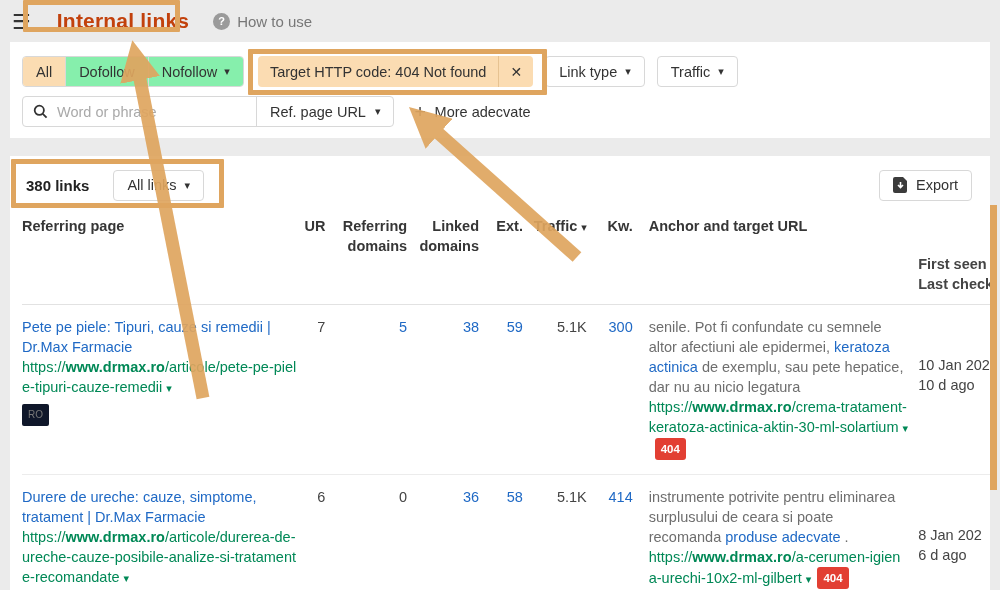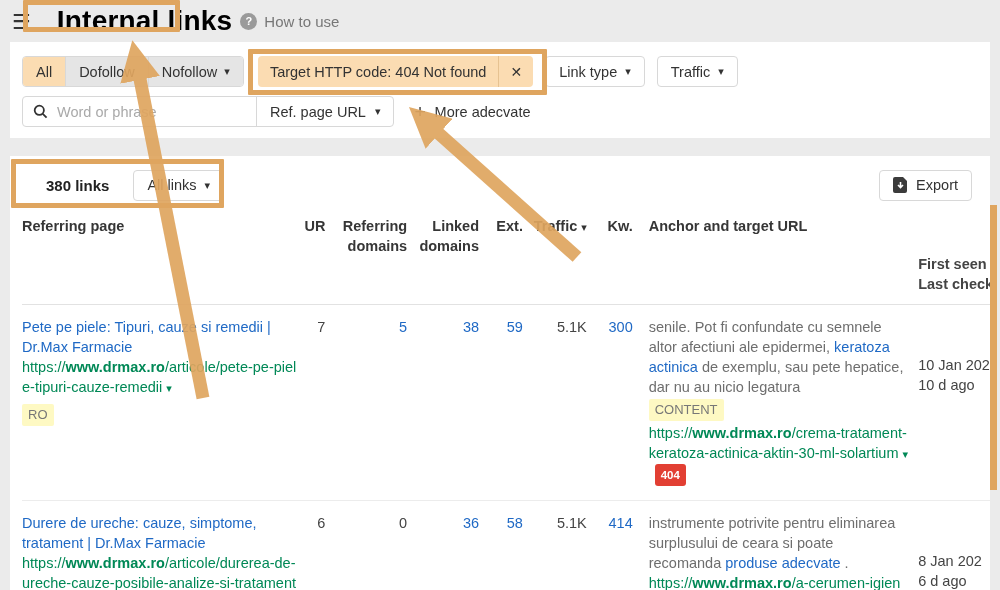--- a/index.html
+++ b/index.html
@@ -6,49 +6,49 @@
   html,body { width:1000px; height:590px; }
   body {
     position:relative; overflow:hidden;
     background:#ebebeb; color:#333;
     font-family:"Liberation Sans","DejaVu Sans",sans-serif;
     font-size:14.5px;
   }
   
   .topbar { position:absolute; top:0; left:0; width:100%; height:42px; display:flex; align-items:center; padding-left:12px; }
   .hamburger { font-size:21px; color:#333; margin-right:18px; line-height:1; cursor:pointer; }
-  .page-title { font-size:28px; font-weight:bold; color:#000000; padding:0 8px; letter-spacing:.2px; }
+  .page-title { font-size:21px; font-weight:bold; color:#c2410c; padding:0 8px; margin-right:16px; letter-spacing:.2px; }
   .help { display:flex; align-items:center; gap:7px; color:#777; font-size:15px; cursor:pointer; }
   .help-q { width:17px; height:17px; border-radius:50%; background:#9a9a9a; color:#fff; font-size:11px; font-weight:bold; display:flex; align-items:center; justify-content:center; }
   
   .card { position:absolute; background:#fff; left:10px; width:980px; }
   .card-filters { top:42px; height:96px; padding:14px 12px; }
   .card-table { top:156px; height:434px; padding:14px 0 0 12px; overflow:hidden; }
   
   .frow { display:flex; align-items:center; gap:12px; }
   .frow + .frow { margin-top:9px; }
   .seg { display:inline-flex; border:1px solid #d8d8d8; border-radius:4px; overflow:hidden; height:31px; background:#fff;text-align:center; }
-  .seg-item { padding:0 13px; display:flex; align-items:center; gap:7px; color:#333; background:#e5e5e5; border-left:1px solid #d8d8d8; cursor:pointer; }
+  .seg-item { padding:0 13px; display:flex; align-items:center; gap:7px; color:#333; background:#86efac; border-left:1px solid #d8d8d8; cursor:pointer; }
   .seg-item:first-child { border-left:none; }
   .seg-item.active { background:#fbdcb2; }
   .chip { display:inline-flex; align-items:center; height:31px; background:#fbdcb2; border-radius:4px; overflow:hidden; margin-left:2px; }
   .chip-label { padding:0 12px; }
   .chip-x { padding:0 11px; height:100%; display:flex; align-items:center; border-left:1px solid #e6c291; font-size:14px; cursor:pointer; }
   .btn { display:inline-flex; align-items:center; gap:8px; height:31px; padding:0 13px; border:1px solid #d8d8d8; border-radius:4px; background:#fff; color:#333; cursor:pointer; }
   .caret { font-size:11px; color:#333; line-height:1; }
   .searchgroup { display:inline-flex; align-items:stretch; height:31px; border:1px solid #d8d8d8; border-radius:4px; overflow:hidden; background:#fff; }
   .search-left { display:flex; align-items:center; gap:9px; padding:0 10px; width:233px; }
   .search-left input { border:none; outline:none; flex:1; min-width:0; font-family:inherit; font-size:14.5px; color:#333; }
   .search-left input::placeholder { color:#a9a9a9; }
   .search-right { display:flex; align-items:center; gap:9px; padding:0 13px; border-left:1px solid #d8d8d8; cursor:pointer; }
   .morefilters { display:flex; align-items:center; gap:9px; margin-left:8px; cursor:pointer; }
   .plus { font-size:19px; line-height:1; color:#333; }
   
   .toolbar { display:flex; align-items:center; height:30px; }
-  .count { font-weight:bold; font-size:15px; margin-left:24px; color:#222; }
+  .count { font-weight:bold; font-size:15px; margin-left:4px; color:#222; }
   .scope-btn { margin-left:24px; }
   .export-btn { margin-left:auto; margin-right:18px; }
   
   .thead { display:flex; margin-top:16px; padding-bottom:10px; border-bottom:1px solid #e2e2e2; font-weight:bold; color:#363636; line-height:20px; }
   .trow { display:flex; padding:12px 0 14px; border-bottom:1px solid #ececec; line-height:20px; }
   .c-ref { width:280px; }
   .c-ur { width:24px; text-align:right; }
   .c-rd { width:82px; text-align:right; }
   .c-ld { width:72px; text-align:right; }
   .c-ext { width:44px; text-align:right; }
@@ -56,21 +56,21 @@
   .c-kw { width:46px; text-align:right; }
   .c-anchor { width:260px; margin-left:16px; }
   .c-first { width:72px; margin-left:10px; overflow:hidden;margin-top:38px; }
   .c-first div { white-space:nowrap; overflow:hidden; color:#444; }
   .num { color:#444; }
   .num-link { color:#1f69c5; cursor:pointer; }
   .blue-link { color:#1f69c5; cursor:pointer; }
   .url { color:#008856; word-break:break-all; cursor:pointer; }
   .url b { font-weight:bold; }
   .url-caret { color:#008856; font-size:11px; }
-  .badge { display:inline-block; background:#fef9c3; color:#777; font-size:13px; padding:1px 6px; border-radius:2px; }
+  .badge { display:inline-block; background:#0f172a; color:#777; font-size:10px; padding:1px 6px; border-radius:2px; }
   .badge-ro { margin-top:6px; }
   .badge-content { margin:2px 0 2px; }
   .byline { color:#909090; font-size:13.5px; margin-top:10px; }
   .anchor-text { color:#6e6e6e; }
   .badge-404 { display:inline-block; background:#e23f33; color:#fff; font-size:11.5px; font-weight:bold; padding:1px 6px; border-radius:3px; margin-left:6px; vertical-align:1px; }
   
   .exp-ico { display:inline-flex; }
   
   .ann-box { position:absolute; border:5px solid #dfa55f; pointer-events:none; z-index:50; border-radius:1px; }
   .ann-box-title { left:23px; top:0; width:157px; height:32px; }
@@ -179,21 +179,20 @@
       <span class="badge badge-ro">RO</span>
     </div>
     <div class="c-ur num">7</div>
     <div class="c-rd num-link">5</div>
     <div class="c-ld num-link">38</div>
     <div class="c-ext num-link">59</div>
     <div class="c-tr num">5.1K</div>
     <div class="c-kw num-link">300</div>
     <div class="c-anchor">
       <span class="anchor-text">senile. Pot fi confundate cu semnele altor afectiuni ale epidermei, </span><span class="blue-link">keratoza actinica</span><span class="anchor-text"> de exemplu, sau pete hepatice, dar nu au nicio legatura</span>
-      <div><span class="badge badge-content">CONTENT</span></div>
       <div class="url">
         <span>https://</span><b>www.drmax.ro</b><span>/crema-tratament-keratoza-actinica-aktin-30-ml-solartium</span>
         <span class="url-caret">▾</span><span class="badge-404">404</span>
       </div>
     </div>
     <div class="c-first">
       <div>10 Jan 202</div>
       <div>10 d ago</div>
     </div>
   </div>

